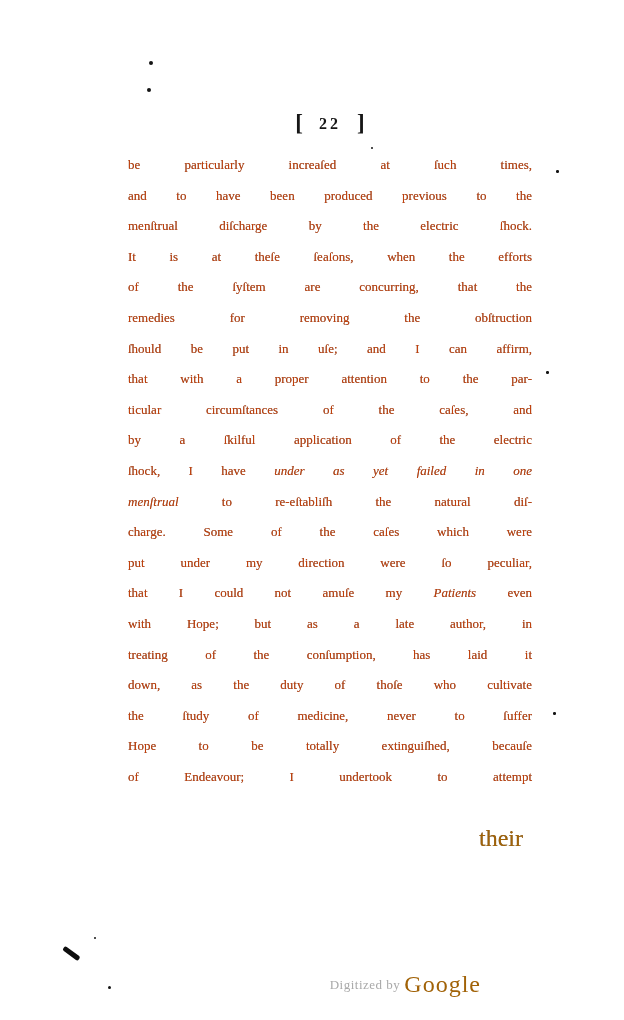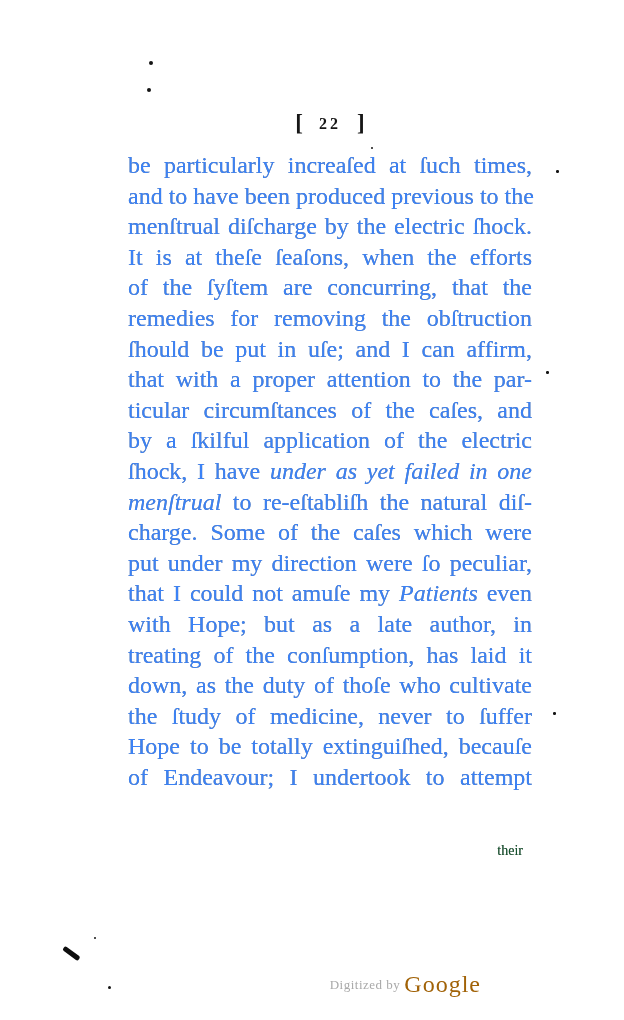--- a/index.html
+++ b/index.html
@@ -37,40 +37,39 @@
   }
   .text-block {
     position: absolute;
     top: 150px;
     left: 128px;
     width: 404px;
   }
   .text-line {
     height: 30.6px;
     line-height: 30.6px;
-    font-size: 24px;
-    color: #3b82f6;
+    font-size: 13px;
+    color: #c2410c;
     text-align: justify;
     text-align-last: justify;
     white-space: nowrap;
     text-shadow: 0 0 0.5px rgba(20,20,20,0.55);
   }
   .text-line .it {
     font-style: italic;
   }
   .catchword-line {
     height: 30.6px;
     line-height: 30.6px;
-    font-size: 14px;
-    color: #14532d;
+    font-size: 24px;
+    color: #a16207;
     text-align: right;
     text-align-last: right;
     padding-right: 9px;
     text-shadow: 0 0 0.5px rgba(20,20,20,0.55);
-    margin-top: 13px;
   }
   .watermark {
     position: absolute;
     right: 87px;
     bottom: 22px;
     white-space: nowrap;
     user-select: none;
   }
   .watermark .wm-prefix {
     font-family: Liberation Serif, serif;

